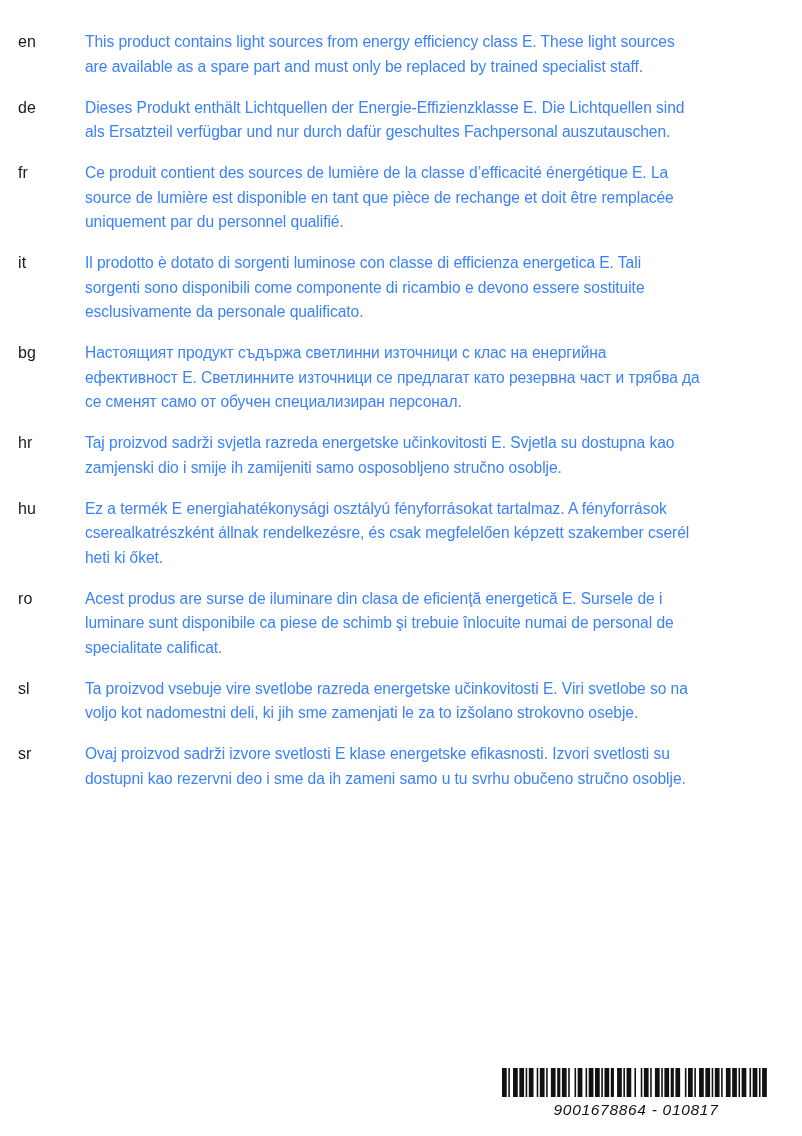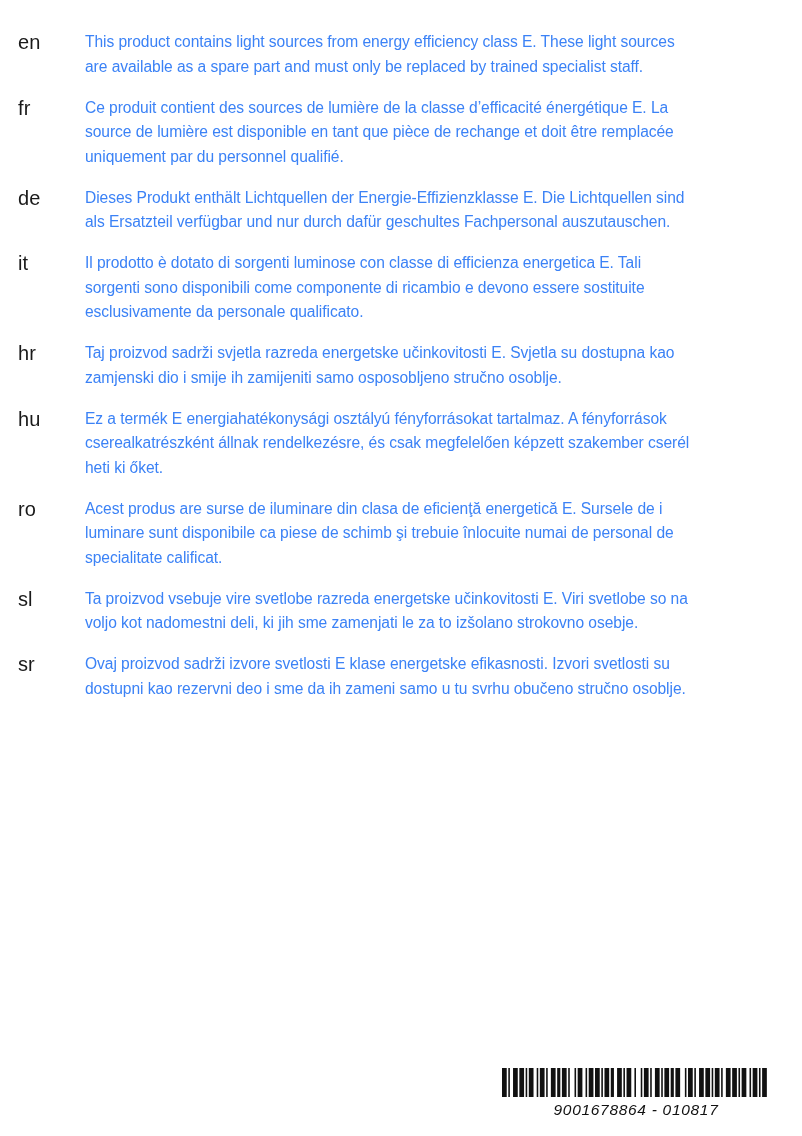--- a/index.html
+++ b/index.html
@@ -27,21 +27,21 @@
     width: 100%;
   }
   .notice-row {
     display: flex;
     flex-direction: row;
     align-items: flex-start;
     margin-bottom: 16.5px;
   }
   .lang-code {
     flex: 0 0 67px;
-    font-size: 20px;
+    font-size: 16px;
     line-height: 24.5px;
     letter-spacing: 0.1px;
     color: #1a1a1a;
     white-space: nowrap;
   }
   .notice-text {
     flex: 1 1 auto;
     font-size: 15.6px;
     line-height: 24.5px;
     color: #3b82f6;
@@ -77,35 +77,41 @@
 
 <div class="page">
 
   <div class="notice-list">
     <div class="notice-row">
       <div class="lang-code">en</div>
       <div class="notice-text">This product contains light sources from energy efficiency class E. These light sources
 are  available as a spare part and must only be replaced by trained specialist staff.</div>
     </div>
     <div class="notice-row">
+      <div class="lang-code">de</div>
+      <div class="notice-text">Dieses Produkt enthält Lichtquellen der Energie-Effizienzklasse E. Die Lichtquellen sind
+als Ersatzteil verfügbar und nur durch dafür geschultes Fachpersonal auszutauschen.</div>
+    </div>
+    <div class="notice-row">
       <div class="lang-code">fr</div>
       <div class="notice-text">Ce produit contient des sources de lumière de la classe d’efficacité énergétique E. La
 source de lumière est disponible en tant que pièce de rechange et doit être remplacée
 uniquement par du personnel qualifié.</div>
     </div>
     <div class="notice-row">
-      <div class="lang-code">de</div>
-      <div class="notice-text">Dieses Produkt enthält Lichtquellen der Energie-Effizienzklasse E. Die Lichtquellen sind
-als Ersatzteil verfügbar und nur durch dafür geschultes Fachpersonal auszutauschen.</div>
-    </div>
-    <div class="notice-row">
       <div class="lang-code">it</div>
       <div class="notice-text">Il prodotto è dotato di sorgenti luminose con classe di efficienza energetica E. Tali
 sorgenti sono disponibili come componente di ricambio e devono essere sostituite
 esclusivamente da personale qualificato.</div>
+    </div>
+    <div class="notice-row">
+      <div class="lang-code">bg</div>
+      <div class="notice-text">Настоящият продукт съдържа светлинни източници с клас на енергийна
+ефективност E. Светлинните източници се предлагат като резервна част и трябва да
+се сменят само от обучен специализиран персонал.</div>
     </div>
     <div class="notice-row">
       <div class="lang-code">hr</div>
       <div class="notice-text">Taj proizvod sadrži svjetla razreda energetske učinkovitosti E. Svjetla su dostupna kao
 zamjenski dio i smije ih zamijeniti samo osposobljeno stručno osoblje.</div>
     </div>
     <div class="notice-row">
       <div class="lang-code">hu</div>
       <div class="notice-text">Ez a termék E energiahatékonysági osztályú fényforrásokat tartalmaz. A fényforrások
 cserealkatrészként állnak rendelkezésre, és csak megfelelően képzett szakember cserél

